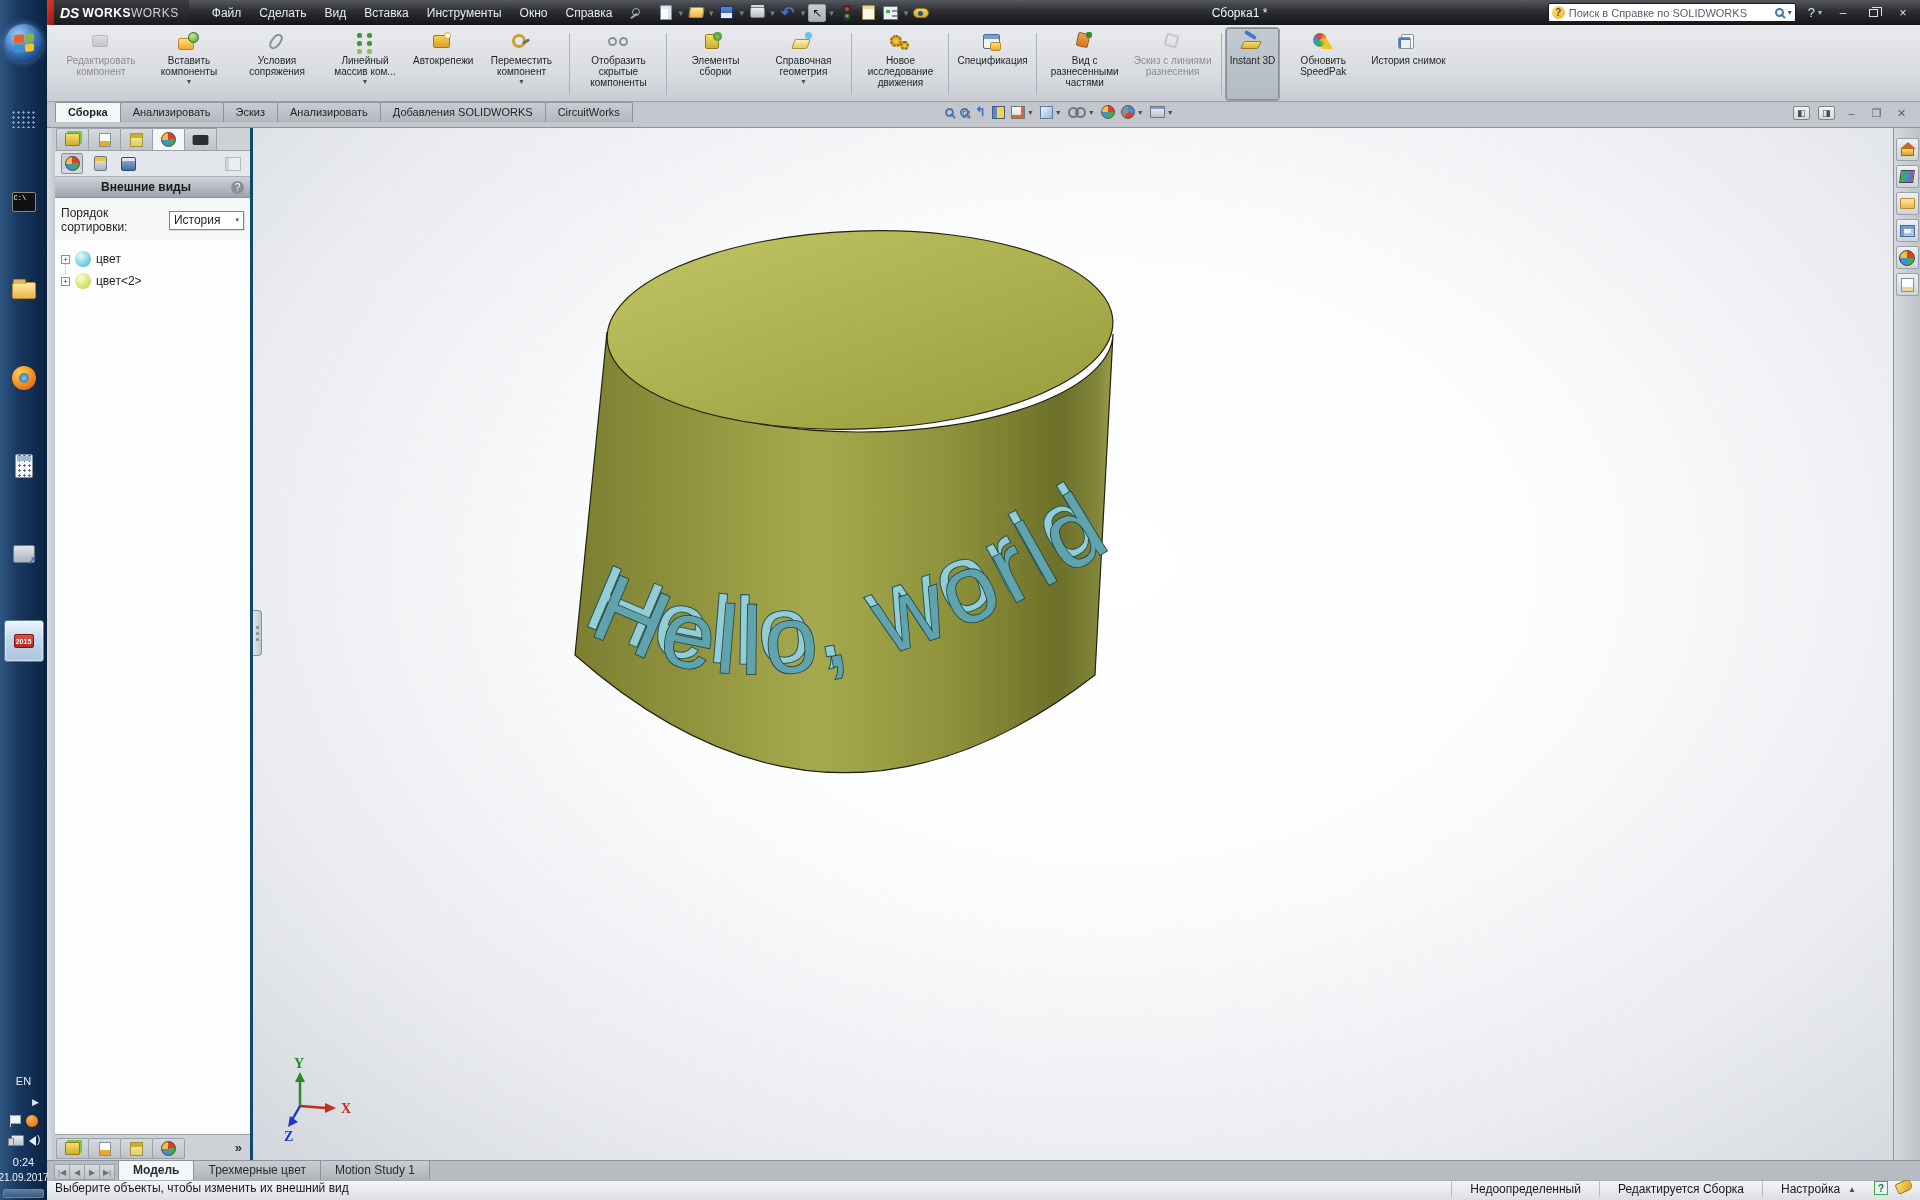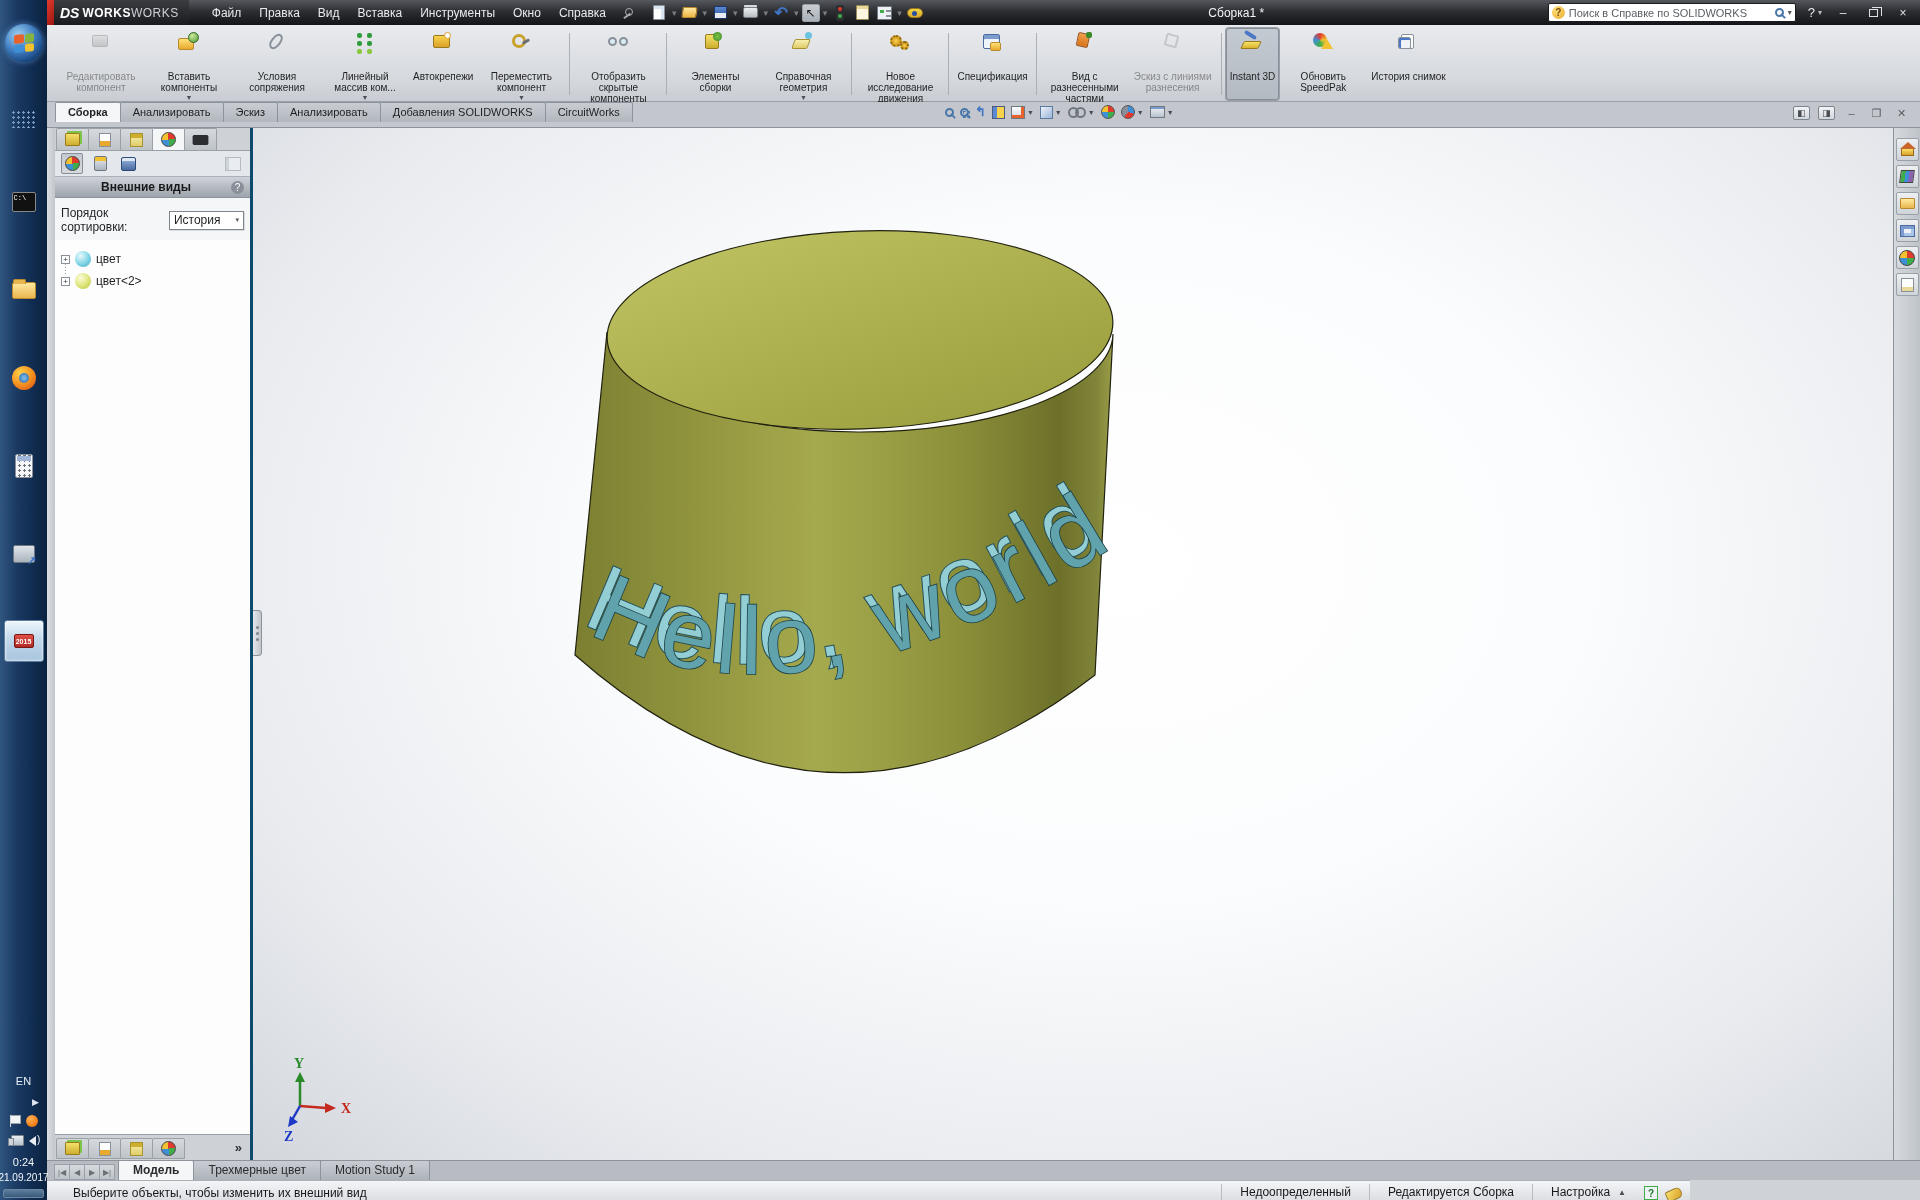--- a/index.html
+++ b/index.html
@@ -129,21 +129,21 @@
     color:#dfe2e5;font-size:12px;border-radius:2px;}
   .wb-restore{width:9px;height:8px;border:1px solid #dfe2e5;position:relative;background:transparent;}
   .wb-restore::before{content:"";position:absolute;left:2px;top:-3px;width:9px;height:8px;
     border:1px solid #dfe2e5;border-left:none;border-bottom:none;}
 
   
   #ribbon{height:77px;background:linear-gradient(#e9ebee,#d6d9de 70%,#c9cdd3);
     border-bottom:1px solid #9aa0a8;display:flex;align-items:stretch;padding:2px 0 0 10px;}
   .rib-btn{display:flex;flex-direction:column;align-items:center;justify-content:flex-start;
     padding:3px 4px 1px;margin:1px 0;border-radius:3px;max-width:88px;min-width:44px;text-align:center;}
-  .rib-label{font-size:10px;line-height:11px;color:#1e2022;margin-top:18px;}
+  .rib-label{font-size:10px;line-height:11px;color:#1e2022;margin-top:2px;}
   .rib-dd{font-size:7px;color:#4a4e53;margin-top:1px;}
   .rib-btn.disabled{opacity:.45;filter:grayscale(.9);}
   .rib-btn.active{background:linear-gradient(#c4cad1,#b4bac2);box-shadow:inset 0 0 0 1px #878e97,0 0 0 1px #9aa0a8;}
   .rib-sep{width:1px;background:#aab0b8;margin:6px 4px;}
   .ri{width:24px;height:22px;position:relative;flex:none;}
   .ri i{position:absolute;border-radius:2px;}
   
   .ri-edit i.a{left:3px;top:4px;width:16px;height:12px;background:linear-gradient(#d2d6d2,#9aa29a);border:1px solid #7c837c;}
   .ri-insert i.a{left:1px;top:7px;width:16px;height:12px;background:linear-gradient(#ffe27a,#e8a92d);border:1px solid #b98a2e;}
   .ri-insert i.b{left:11px;top:1px;width:11px;height:11px;border-radius:50%;background:radial-gradient(circle at 35% 30%,#cfe89a,#4f9b3a);border:1px solid #2e6a22;}
@@ -295,23 +295,23 @@
   #bottomtabs{position:absolute;left:0;top:1160px;width:1873px;height:20px;background:#b8bcc2;
     border-top:1px solid #8d939b;display:flex;align-items:flex-end;}
   .nav-cluster{display:flex;margin:0 4px 0 8px;}
   .navb{width:16px;height:16px;border:1px solid #9aa0a8;background:linear-gradient(#d6dade,#bec3c9);
     color:#6a7077;font-size:8px;display:flex;align-items:center;justify-content:center;margin-left:-1px;}
   .mtab{font-size:12px;padding:2px 14px 3px;border:1px solid #8d939b;border-bottom:none;margin-left:-1px;
     background:linear-gradient(#c9cdd3,#aeb3ba);color:#2a2c2f;white-space:nowrap;border-radius:2px 2px 0 0;}
   .mtab.active{background:#f4f6f8;font-weight:bold;}
 
   
-  #statusbar{position:absolute;left:0;top:1180px;width:1643px;height:20px;
+  #statusbar{position:absolute;left:0;top:1180px;width:1873px;height:20px;
     background:linear-gradient(#f4f5f7,#dcdfe3);border-top:1px solid #aab0b8;display:flex;
-    align-items:flex-end;font-size:12px;color:#17181a;padding-left:18px;}
+    align-items:flex-start;font-size:12px;color:#17181a;}
   #status-msg{padding-left:8px;flex:1;}
   .st-cell{padding:0 18px;border-left:1px solid #b8bcc2;height:16px;display:flex;align-items:center;gap:8px;}
   .st-up{font-size:8px;color:#4a4e53;}
   .st-help{width:14px;height:14px;background:#eef2f6;border:1px solid #3fae4a;color:#1a7a2a;font-size:10px;
     font-weight:bold;text-align:center;line-height:13px;}
   .st-tag{width:16px;height:11px;background:linear-gradient(135deg,#f8e06a,#d9a12a);border:1px solid #9a7a1a;
     border-radius:2px 5px 5px 2px;transform:rotate(-25deg);margin:0 8px;}
 </style>
 </head>
 <body>
@@ -364,21 +364,21 @@
 
   <div id="titlebar">
     <div class="brand">
       <div class="brand-red"></div>
       <span class="brand-ds">DS</span>
       <span class="brand-solid">WORKS</span>
       <span class="brand-works">WORKS</span>
     </div>
     <div id="menubar">
       <span class="menu-item">Файл</span>
-      <span class="menu-item">Правка</span>
+      <span class="menu-item">Сделать</span>
       <span class="menu-item">Вид</span>
       <span class="menu-item">Вставка</span>
       <span class="menu-item">Инструменты</span>
       <span class="menu-item">Окно</span>
       <span class="menu-item">Справка</span>
     </div>
     <div class="pin-ic"></div>
     <div class="qbar">
       <div class="qbtn">
           <div class="qi-doc"></div>

